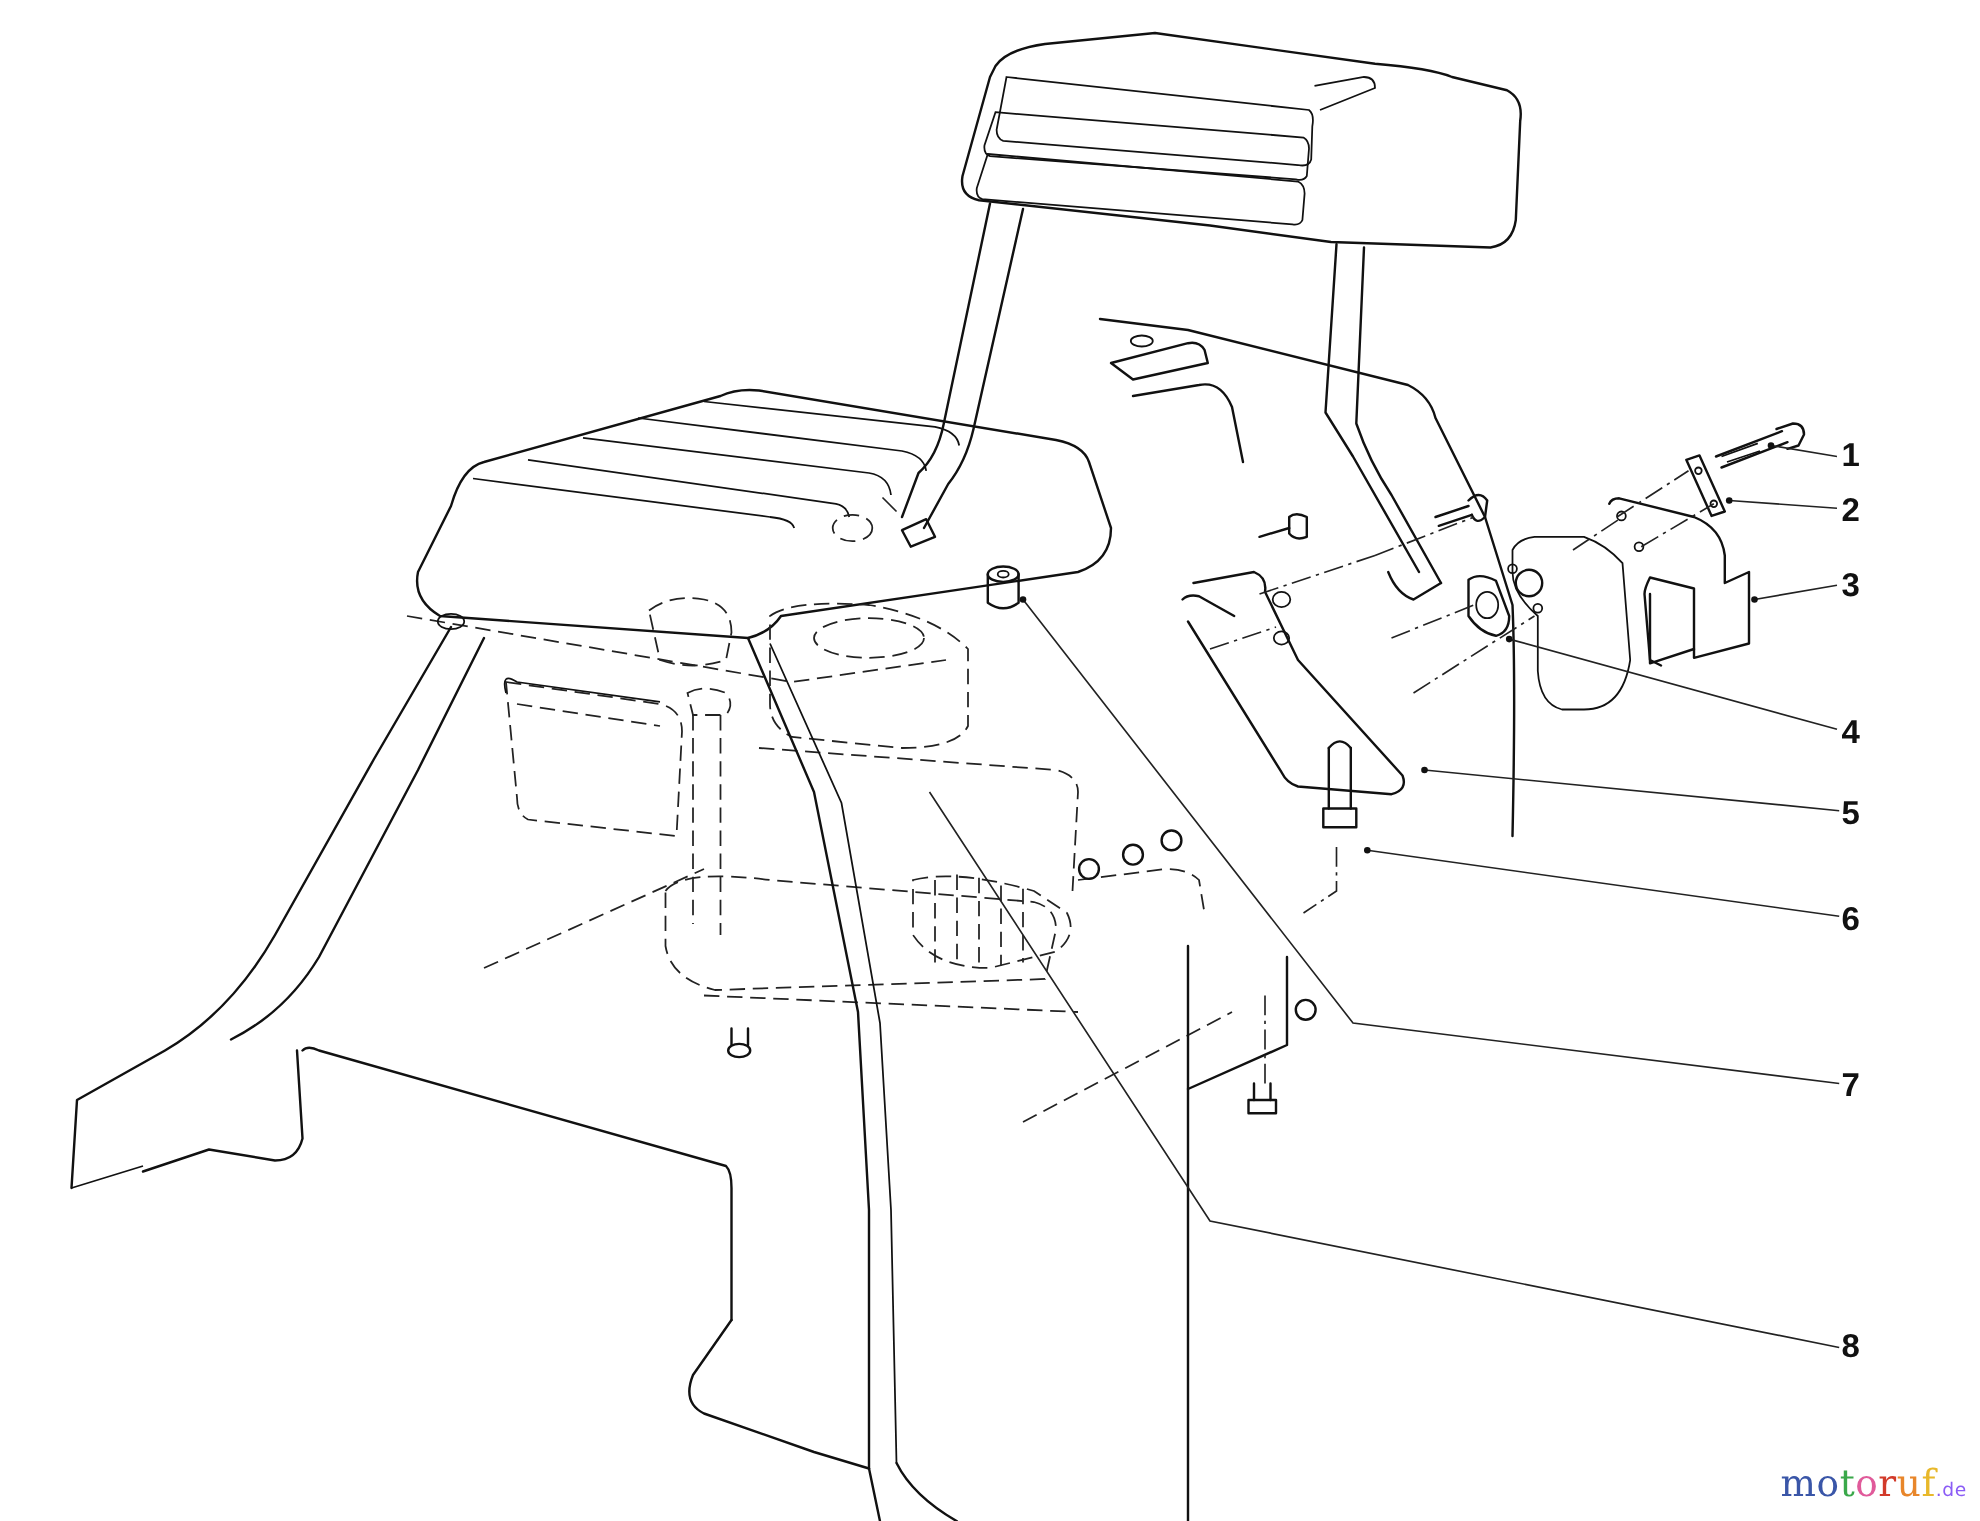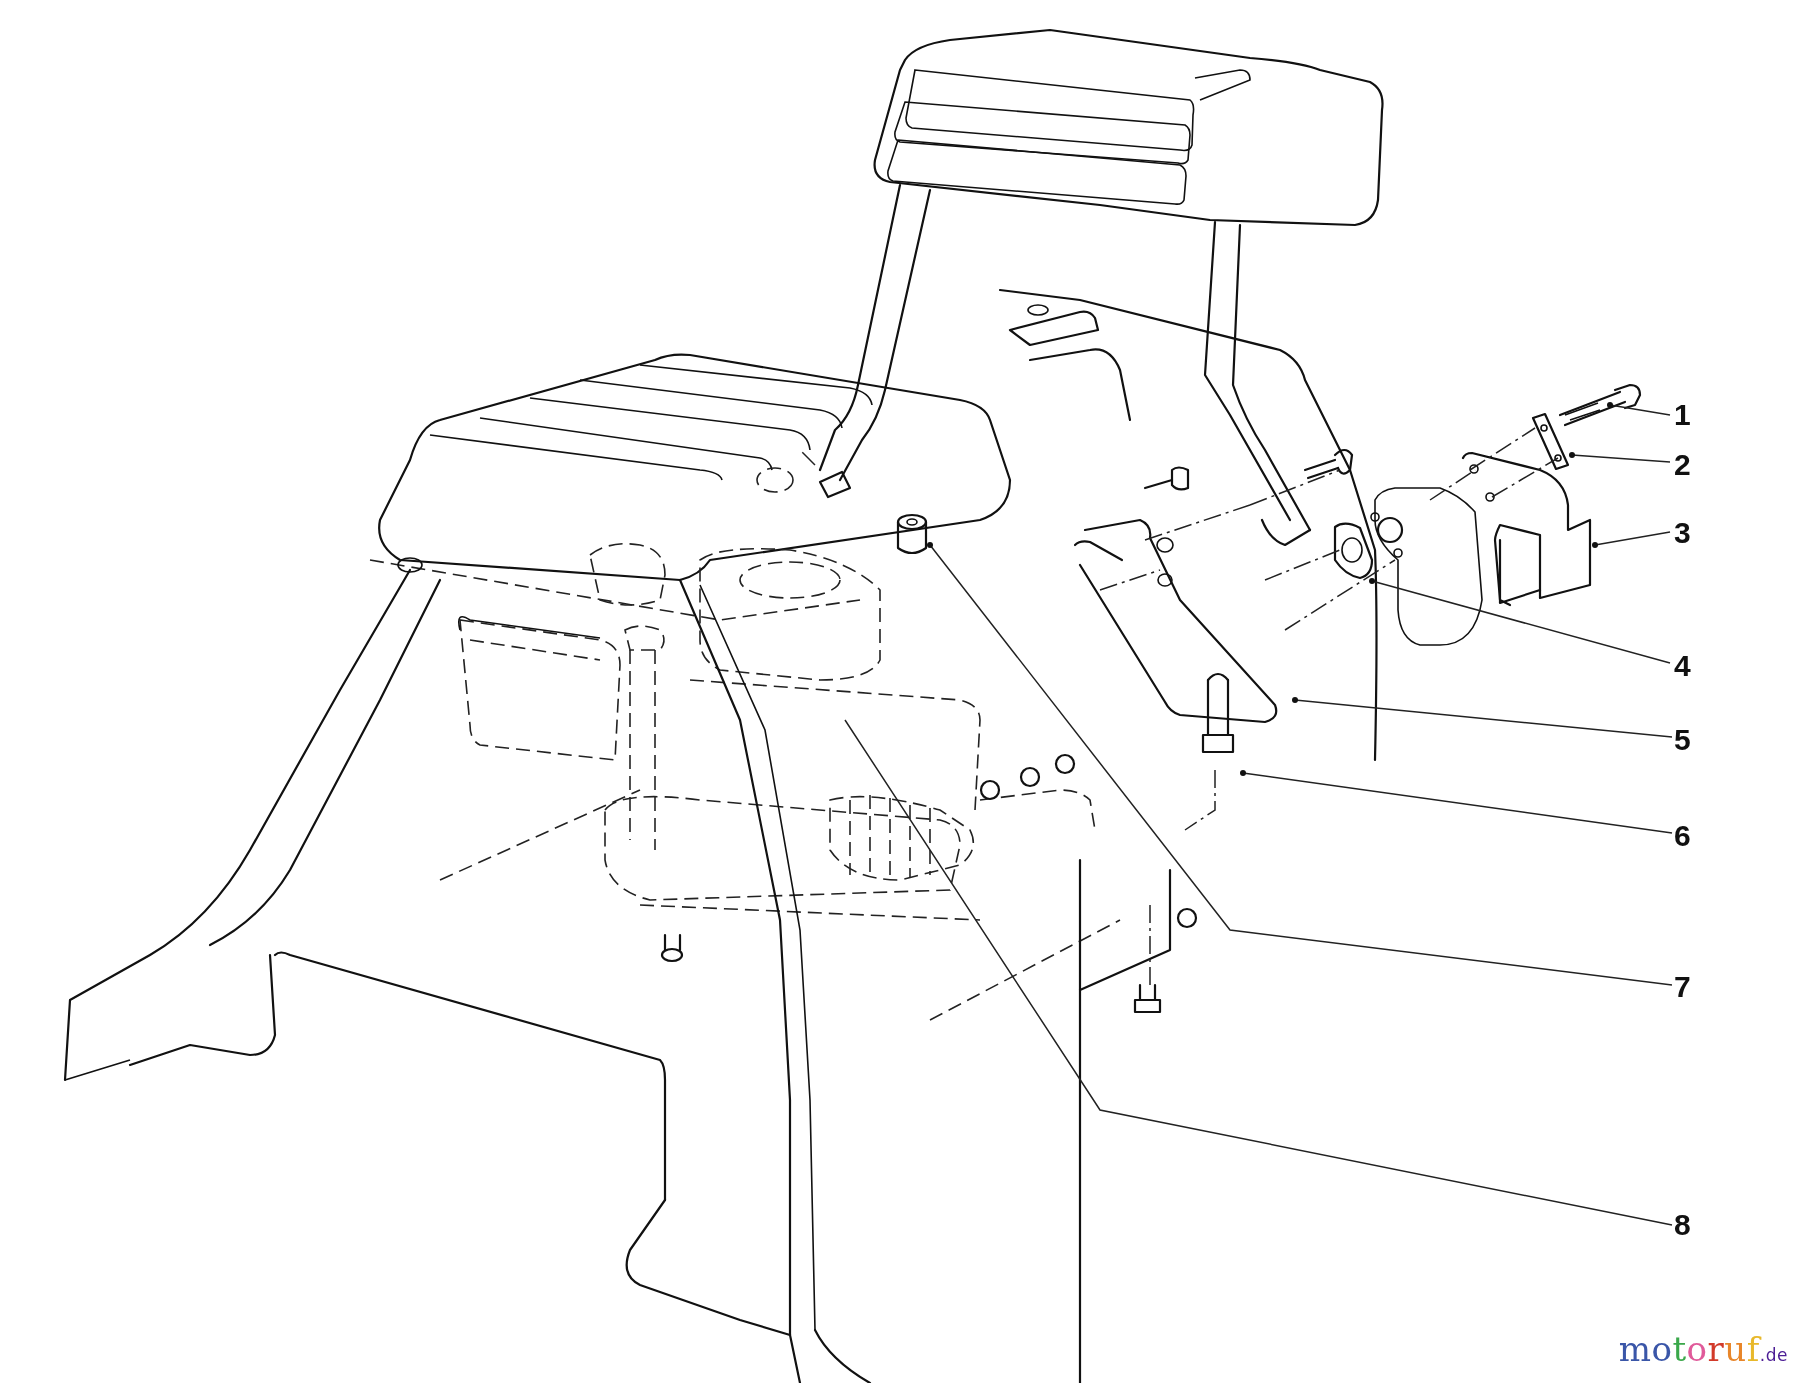--- a/index.html
+++ b/index.html
@@ -6,21 +6,21 @@
   body { width: 1800px; height: 1383px; position: relative; overflow: hidden; font-family: "Liberation Sans", sans-serif; }
   #diagram { position: absolute; left: 0; top: 0; width: 1800px; height: 1383px; }
   .ln { fill: none; stroke: #111; stroke-width: 2.2; stroke-linecap: round; stroke-linejoin: round; }
   .thin { fill: none; stroke: #111; stroke-width: 1.6; }
   .dash { fill: none; stroke: #222; stroke-width: 1.6; stroke-dasharray: 14 7; }
   .dashdot { fill: none; stroke: #222; stroke-width: 1.5; stroke-dasharray: 18 5 3 5; }
   .leader { fill: none; stroke: #222; stroke-width: 1.5; }
   .dot { fill: #111; }
   .callout { position: absolute; font-family: "Liberation Sans", sans-serif; font-weight: bold; font-size: 30px; color: #111; line-height: 1; }
   .watermark { position: absolute; right: 12px; bottom: 14px; font-family: "DejaVu Serif", serif; font-size: 34px; letter-spacing: 0.5px; }
-  .watermark .tld { font-family: "DejaVu Sans", sans-serif; font-size: 17px; color: #4c1d95; }
+  .watermark .tld { font-family: "DejaVu Sans", sans-serif; font-size: 17px; color: #8b5cf6; }
 </style>
 </head>
 <body>
 
 <svg id="diagram" viewBox="0 0 1800 1383" xmlns="http://www.w3.org/2000/svg">
 
   <g>
     <path class="ln" d="M905 60 Q915 45 950 40 L1050 30 L1250 58 Q1300 62 1320 70 L1370 82 Q1385 90 1382 110 L1378 200 Q1375 222 1355 225 L1210 220 L1100 205 L890 182 Q872 178 875 160 L900 70 Z"></path>
     <path class="thin" d="M915 70 L1190 100 Q1195 104 1193 115 L1192 145 Q1190 152 1180 150 L912 128 Q906 126 906 118 Z"></path>
     <path class="thin" d="M905 102 L1185 125 Q1190 128 1190 135 L1188 160 Q1185 165 1178 163 L900 142 Q894 140 895 132 Z"></path>

